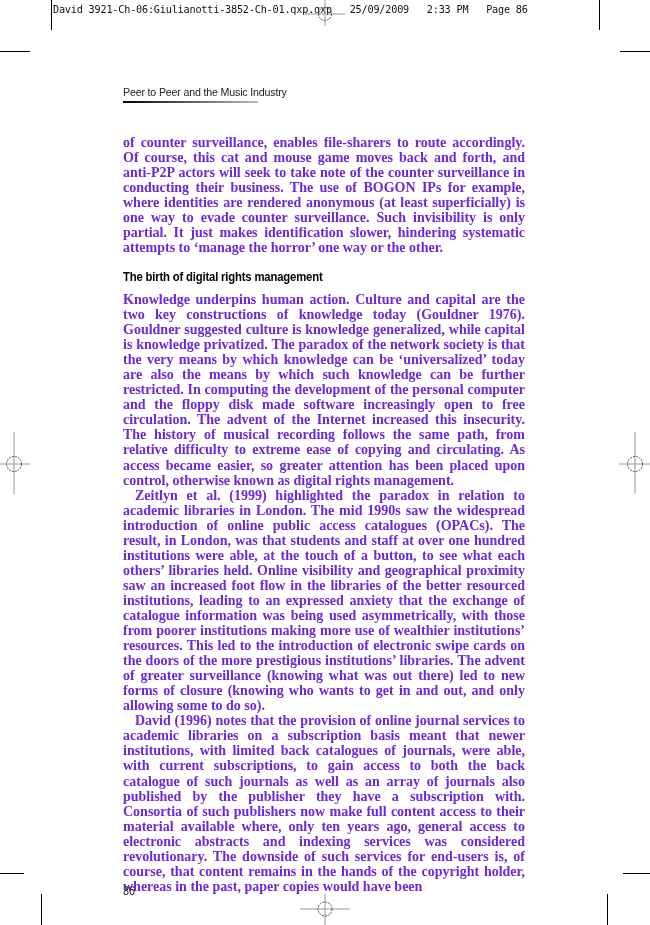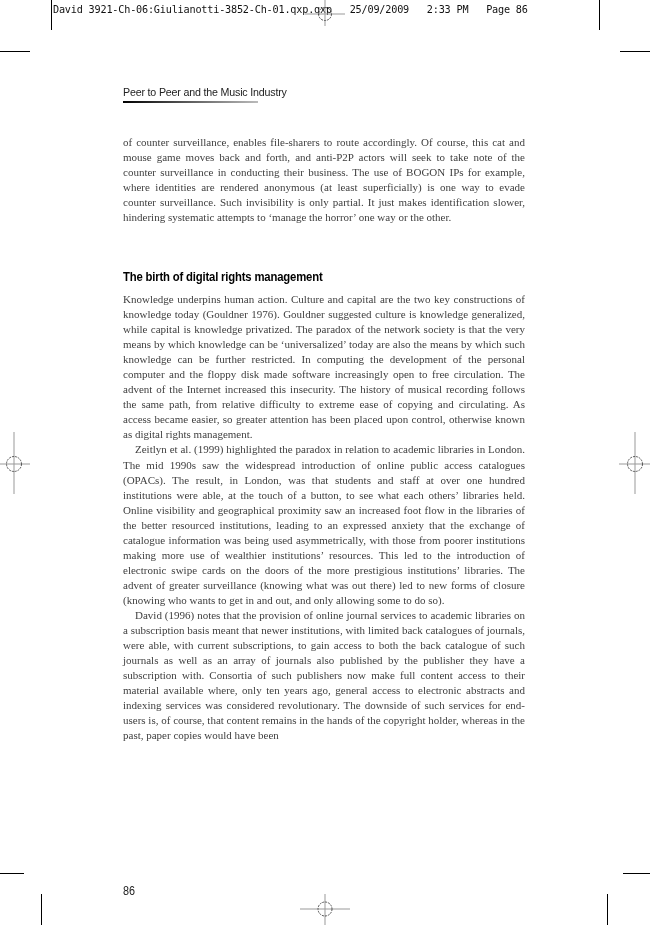--- a/index.html
+++ b/index.html
@@ -6,21 +6,21 @@
     body { width: 650px; height: 925px; position: relative; overflow: hidden; font-family: "Liberation Serif", serif; color: #1a1a1a; }
 
     .slug { position: absolute; left: 53px; top: 4px; font-family: "DejaVu Sans Mono", monospace; font-size: 10.2px; letter-spacing: -0.2px; color: #111; white-space: pre; text-align: right; }
 
     .crop { position: absolute; background: #000; }
     .reg { position: absolute; width: 40px; height: 40px; }
 
     .running-head { position: absolute; left: 123px; top: 85px; font-family: "Liberation Sans", sans-serif; font-size: 11.6px; color: #222; letter-spacing: -0.2px; transform: scaleX(0.92); transform-origin: left; }
     .head-rule { position: absolute; left: 123px; top: 101px; width: 135px; height: 2px; background: linear-gradient(to right, #000 0%, #555 45%, #bbb 100%); }
 
-    .text-block { position: absolute; left: 123px; width: 402px; font-size: 11px; line-height: 15.05px; text-align: justify; color: #404040; }
+    .text-block { position: absolute; left: 123px; width: 402px; font-size: 14px; line-height: 15.05px; text-align: justify; color: #6d28d9; font-weight: bold; }
     .text-block p { margin: 0; }
     .text-block p.indent { text-indent: 12px; }
 
     .section-heading { position: absolute; left: 123px; top: 270px; font-family: "Liberation Sans", sans-serif; font-weight: bold; font-size: 12.2px; color: #000; letter-spacing: -0.2px; transform: scaleX(0.93); transform-origin: left; }
 
     .folio { position: absolute; left: 123px; top: 840px; font-family: "Liberation Sans", sans-serif; font-size: 12px; color: #222; transform: scaleX(0.9); transform-origin: left; margin-top: 44px; }
   </style>
 </head>
 <body>
 

